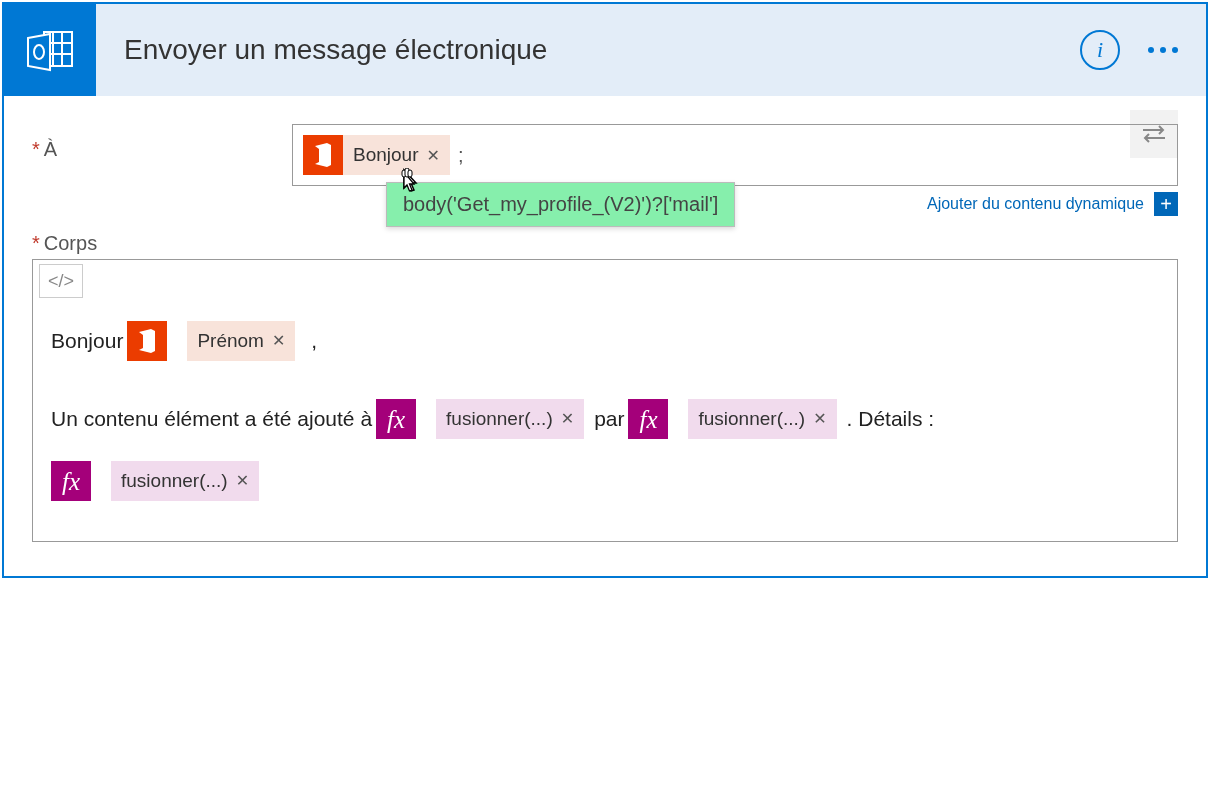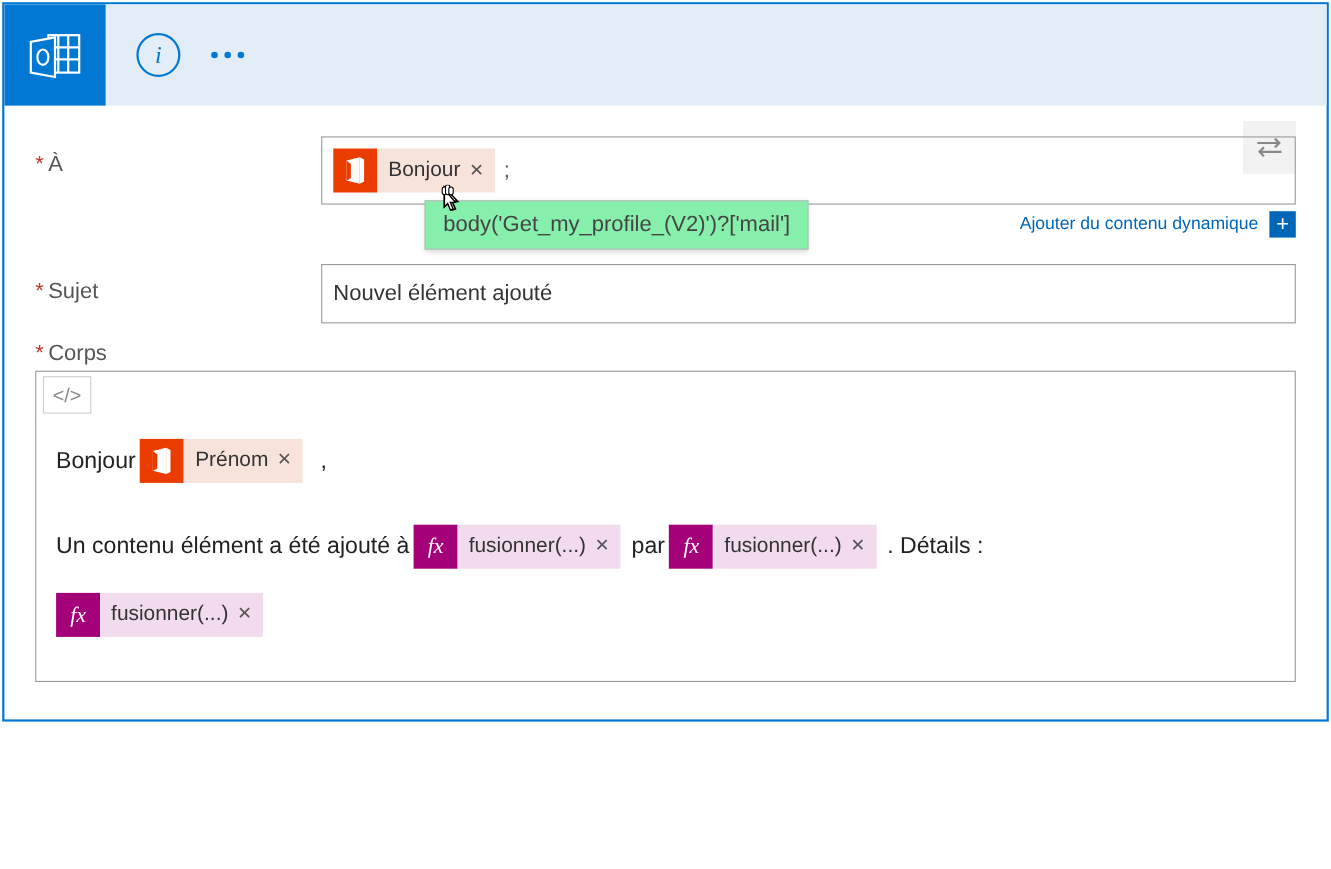--- a/index.html
+++ b/index.html
@@ -111,21 +111,21 @@
     margin: 4px 6px 4px 0;
   }
   .token-icon {
     width: 40px;
     height: 40px;
     display: flex;
     align-items: center;
     justify-content: center;
   }
   .token-icon.office { background: #eb3c00; }
-  .token-icon.fx { background: #a4007a; color:#fff; font-style: italic; font-family: Georgia, serif; font-size: 20px;}
+  .token-icon.fx { background: #a4007a; color:#fff; font-style: italic; font-family: Georgia, serif; font-size: 25px;}
   .token-label {
     padding: 0 10px;
     height: 40px;
     display: flex;
     align-items: center;
     font-size: 19px;
     color: #333;
   }
   .token.office .token-label { background: #f8e3da; }
   .token.fx .token-label { background: #f1dbed; }
@@ -185,21 +185,21 @@
     color:#888; font-size:18px;
     cursor:pointer;
   }
   .corps-content {
     padding: 14px 18px 22px 18px;
     font-size: 21px;
     line-height: 2.2;
     color: #222;
   }
   .corps-content .inline-seg { vertical-align: middle; }
-  .corps-content .token { vertical-align: middle; }
+  .corps-content .token { vertical-align: middle; gap: 20px; }
   .corps-line { display:flex; align-items:center; flex-wrap:wrap; gap:4px; margin-bottom: 14px;}
   .adv-row {
     margin-top: 24px;
     display:flex; align-items:center; gap:14px;
     font-size: 21px; color:#333;
     cursor:pointer;
     padding-left: 18px;
   }
   .chevron { color:#0078d4; font-size: 22px; }
   .semicolon { margin-left: 2px; color:#555; }
@@ -215,20 +215,21 @@
       <svg width="52" height="52" viewBox="0 0 52 52">
         <rect x="20" y="8" width="28" height="34" fill="none" stroke="#fff" stroke-width="2"></rect>
         <line x1="20" y1="19" x2="48" y2="19" stroke="#fff" stroke-width="2"></line>
         <line x1="29" y1="8" x2="29" y2="42" stroke="#fff" stroke-width="2"></line>
         <line x1="38" y1="8" x2="38" y2="42" stroke="#fff" stroke-width="2"></line>
         <line x1="20" y1="30" x2="48" y2="30" stroke="#fff" stroke-width="2"></line>
         <polygon points="4,14 26,10 26,46 4,42" fill="#0078d4" stroke="#fff" stroke-width="2"></polygon>
         <ellipse cx="15" cy="28" rx="5" ry="7" fill="none" stroke="#fff" stroke-width="2"></ellipse>
       </svg>
     </div>
+    <div class="header-title">Envoyer un message électronique</div>
     <div class="info-circle">
       <span>i</span>
     </div>
     <div class="dots">
       <span></span>
         <span></span>
         <span></span>
     </div>
   </div>
 
@@ -274,28 +275,20 @@
             <path d="M6 8 Q2 12 6 18 M6 8 L4 6 M6 8 L8 6" fill="none" stroke="#000" stroke-width="1.2" opacity="0"></path>
             <path d="M8 4 L8 20 L11 17 L13.5 23 L16 22 L13.5 16 L18 16 Z" fill="#fff" stroke="#000" stroke-width="1.3"></path>
             <rect x="6" y="2" width="4" height="7" rx="2" fill="#fff" stroke="#000" stroke-width="1"></rect>
             <rect x="9" y="0" width="4" height="9" rx="2" fill="#fff" stroke="#000" stroke-width="1"></rect>
             <rect x="12" y="2" width="4" height="7" rx="2" fill="#fff" stroke="#000" stroke-width="1"></rect>
           </svg>
         </div>
       </div>
     </div>
 
-    <div class="field-row" style="margin-top:24px;">
-      <div class="field-label">
-        <span class="required">*</span><span>Sujet</span>
-      </div>
-      <div class="field-input">
-        <span>Nouvel élément ajouté</span>
-      </div>
-    </div>
 
     <div class="corps-block">
       <div class="corps-label">
         <span class="required">*</span><span>Corps</span>
       </div>
       <div class="corps-box">
         <div class="corps-toolbar">
           <span class="code-btn">&lt;/&gt;</span>
         </div>
         <div class="corps-content">

